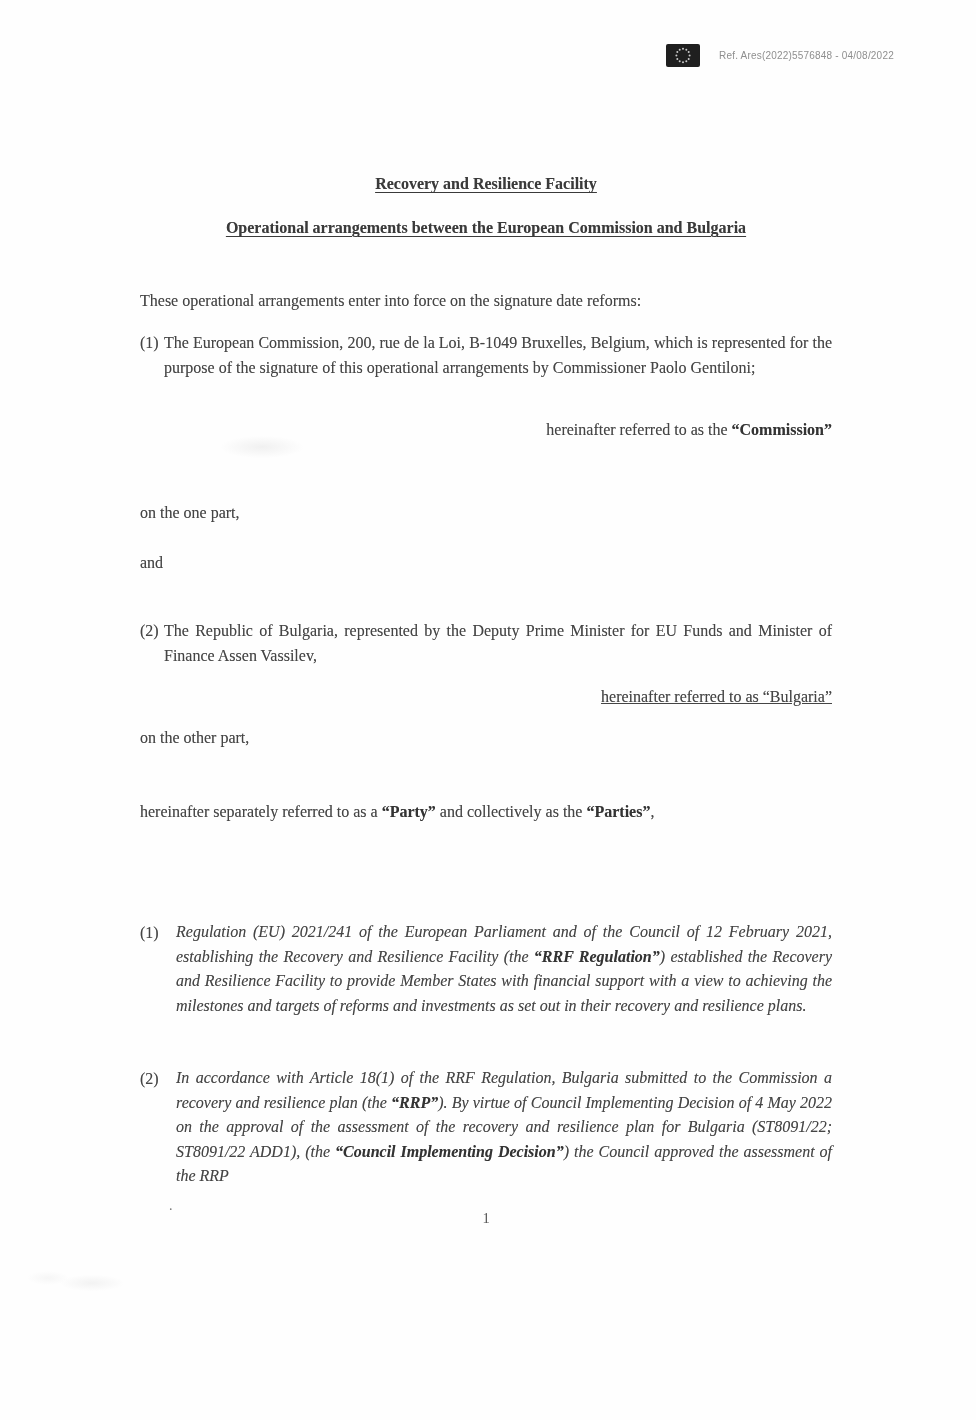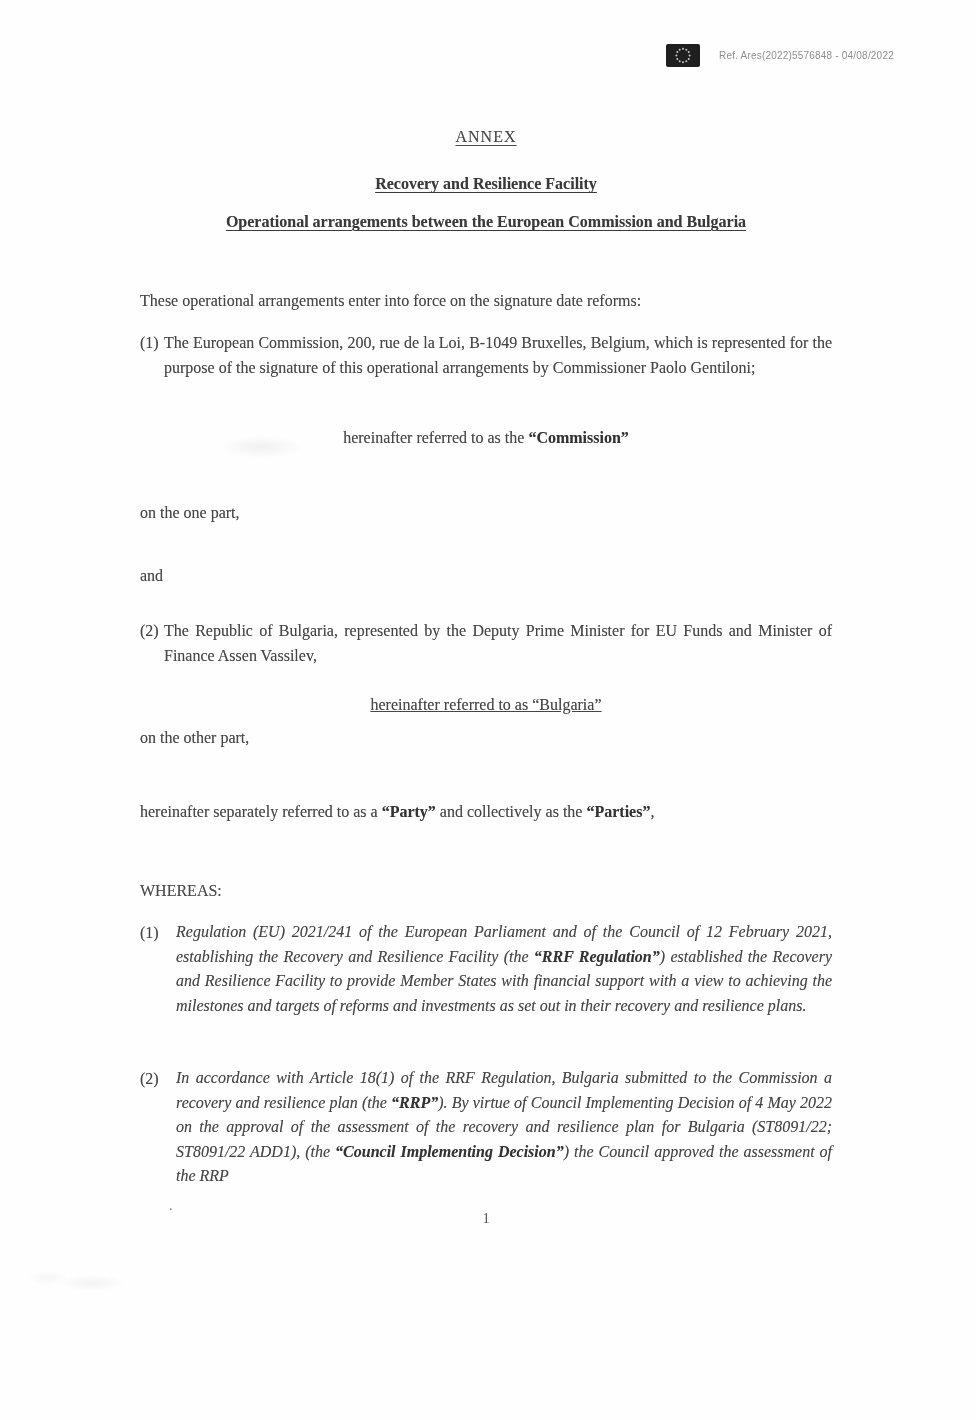--- a/index.html
+++ b/index.html
@@ -32,35 +32,35 @@
     font-size:10px;color:#8f8f8f;letter-spacing:0.2px;
     text-shadow:none;
     padding-left:12px;
   }
 
   
   .hd{left:140px;width:692px;text-align:center;}
   .hd span{text-decoration:underline;text-underline-offset:3px;}
   .annex{top:124px;font-size:16px;letter-spacing:1px;color:#4a4a4a;}
   .title{top:171px;font-size:16px;font-weight:bold;color:#3a3a3a;}
-  .subtitle{top:209px;font-size:16px;font-weight:bold;color:#3a3a3a;}
+  .subtitle{top:215px;font-size:16px;font-weight:bold;color:#3a3a3a;}
 
   
   .intro{top:288px;}
   .numpara{display:flex;}
   .numpara .num{flex:none;}
   .numpara .txt{flex:1;text-align:justify;}
   .party1{top:330px;}
   .party1 .num{width:24px;}
   .party2{top:618px;}
   .party2 .num{width:24px;}
-  .rightline{text-align:center;margin-top:8px;}
+  .rightline{text-align:right;}
   .ref-commission{top:417px;}
   .one-part{top:500px;}
-  .and-word{top:563px;}
+  .and-word{top:550px;}
   .ref-bulgaria{top:684px;text-decoration:underline;}
   .other-part{top:725px;}
   .parties-line{top:799px;}
   .whereas{top:878px;color:#4a4a4a;}
   .recital .num{width:36px;}
   .recital .txt{line-height:24.6px;font-style:italic;}
   .recital1{top:920px;}
   .recital2{top:1066px;}
   .stray{top:1198px;left:169px;font-size:14px;color:#777;}
   .pagenum{top:1210px;text-align:center;font-size:14.5px;color:#555;}
@@ -86,21 +86,20 @@
           <circle cx="11.3" cy="14.9" r="1"></circle>
           <circle cx="10.4" cy="11.5" r="1"></circle>
           <circle cx="11.3" cy="8.1" r="1"></circle>
           <circle cx="13.7" cy="5.7" r="1"></circle>
         </g>
       </svg>
     </span>
     <span class="stamp-text">Ref. Ares(2022)5576848 - 04/08/2022</span>
   </div>
 
-  <div class="abs hd annex txtbase"><span>ANNEX</span></div>
   <div class="abs hd title txtbase"><span>Recovery and Resilience Facility</span></div>
   <div class="abs hd subtitle txtbase"><span>Operational arrangements between the European Commission and Bulgaria</span></div>
 
   <div class="abs blk txtbase intro">These operational arrangements enter into force on the signature date reforms:</div>
 
   <div class="abs blk txtbase numpara party1">
     <span class="num">(1)</span>
     <span class="txt">The European Commission, 200, rue de la Loi, B-1049 Bruxelles, Belgium, which is represented for the purpose of the signature of this operational arrangements by Commissioner Paolo Gentiloni;</span>
   </div>
 
@@ -117,21 +116,20 @@
   </div>
 
   <div class="abs blk txtbase rightline ref-bulgaria">hereinafter referred to as “Bulgaria”</div>
 
   <div class="abs blk txtbase other-part">on the other part,</div>
 
   <div class="abs blk txtbase parties-line">
     <span>hereinafter separately referred to as a </span><b>“Party”</b><span> and collectively as the </span><b>“Parties”</b><span>,</span>
   </div>
 
-  <div class="abs blk txtbase whereas">WHEREAS:</div>
 
   <div class="abs blk txtbase numpara recital recital1">
     <span class="num">(1)</span>
     <span class="txt"><span>Regulation (EU) 2021/241 of the European Parliament and of the Council of 12 February 2021, establishing the Recovery and Resilience Facility (the </span><span class="bb">“RRF Regulation”</span><span>) established the Recovery and Resilience Facility to provide Member States with financial support with a view to achieving the milestones and targets of reforms and investments as set out in their recovery and resilience plans.</span></span>
   </div>
 
   <div class="abs blk txtbase numpara recital recital2">
     <span class="num">(2)</span>
     <span class="txt"><span>In accordance with Article 18(1) of the RRF Regulation, Bulgaria submitted to the Commission a recovery and resilience plan (the </span><span class="bb">“RRP”</span><span>). By virtue of Council Implementing Decision of 4 May 2022 on the approval of the assessment of the recovery and resilience plan for Bulgaria (ST8091/22; ST8091/22 ADD1), (the </span><span class="bb">“Council Implementing Decision”</span><span>) the Council approved the assessment of the RRP</span></span>
   </div>

